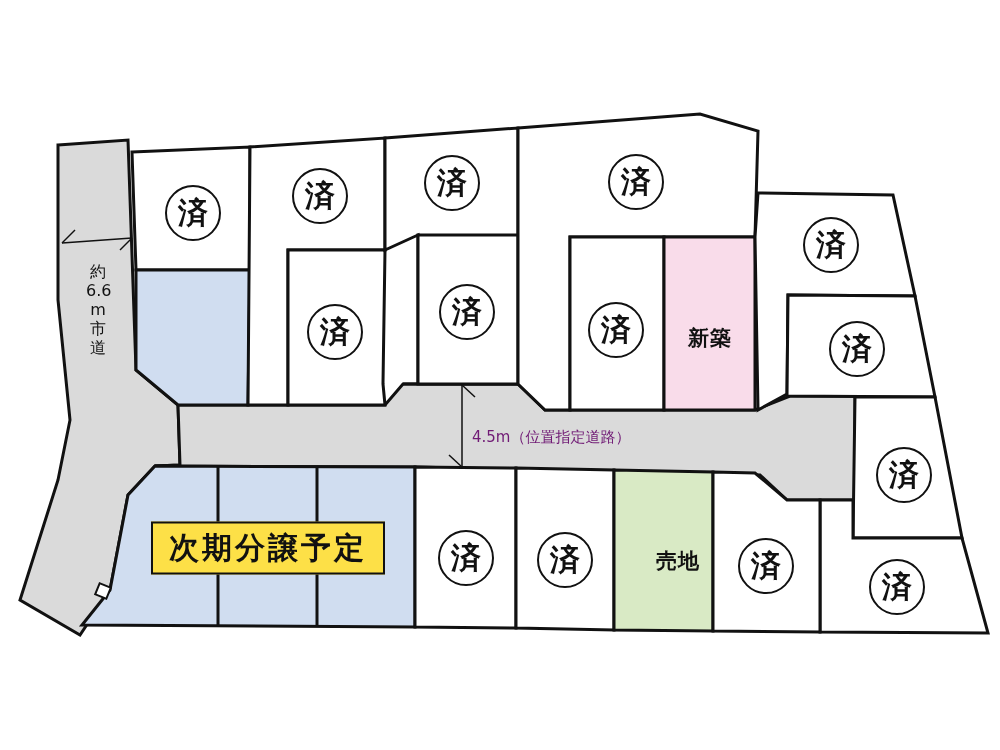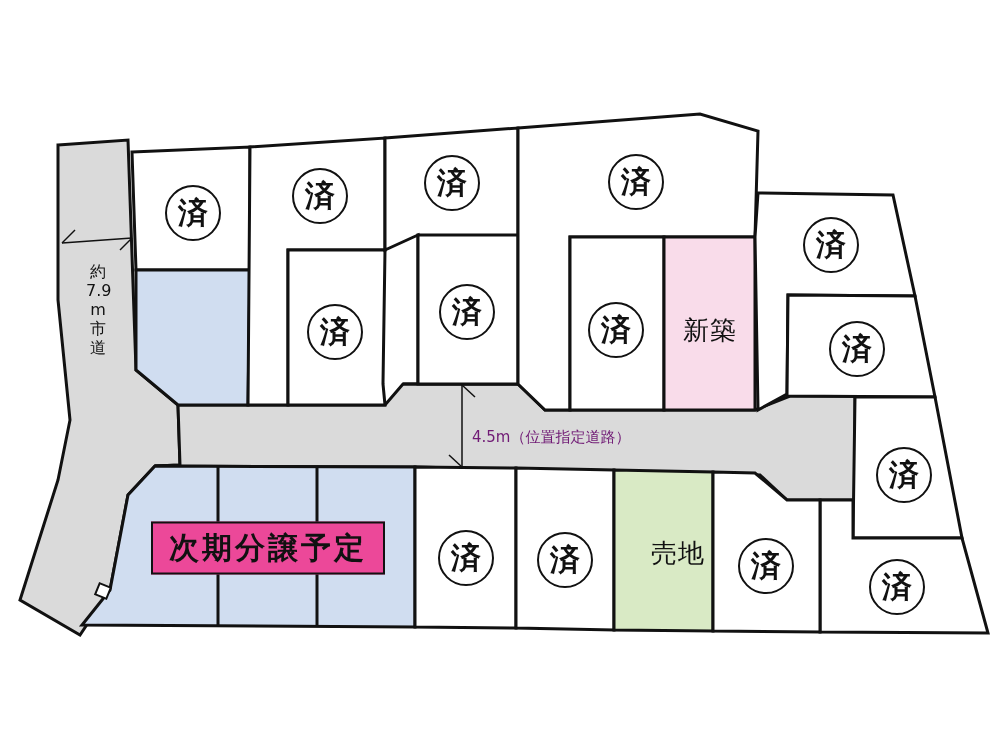--- a/index.html
+++ b/index.html
@@ -3,22 +3,22 @@
 <meta charset="utf-8">
 <style>
   html, body { margin:0; padding:0; background:#ffffff; }
   body { width:1000px; height:750px; position:relative; overflow:hidden; font-family:"DejaVu Sans", sans-serif; }
   #map { position:absolute; left:0; top:0; width:1000px; height:750px; }
   .lot { stroke:#111; stroke-width:3; stroke-linejoin:miter; }
   .road { fill:#dadada; stroke:#111; stroke-width:3; }
   .label { position:absolute; transform:translate(-50%,-50%); color:#111; }
   .sold { width:52px; height:52px; border:2px solid #111; border-radius:50%; background:#fff;
           display:flex; align-items:center; justify-content:center; font-size:30px; font-weight:bold; line-height:1; }
-  .big { font-size:26px; font-weight:normal; white-space:nowrap; letter-spacing:1px; }
-  .future { background:#ec4899; border:2px solid #111; padding:4px 16px; font-size:30px; font-weight:bold; letter-spacing:3px; white-space:nowrap; }
+  .big { font-size:21px; font-weight:bold; white-space:nowrap; letter-spacing:1px;margin-top:8px; }
+  .future { background:#fde047; border:2px solid #111; padding:4px 16px; font-size:30px; font-weight:bold; letter-spacing:3px; white-space:nowrap; }
   .road-text { position:absolute; font-size:15px; color:#701a75; white-space:nowrap; }
   .vert { position:absolute; font-size:16px; color:#111; text-align:center; line-height:19px; width:24px; }
 </style>
 </head>
 <body>
 
 <svg id="map" viewBox="0 0 1000 750" xmlns="http://www.w3.org/2000/svg">
 
   <polygon class="road" points="58,145 128,140 136,370 178,405 180,465 155,466 128,495 110,590 80,635 20,600 58,480 70,420 58,300"></polygon>
 
@@ -52,21 +52,21 @@
   <line x1="62" y1="243" x2="132" y2="238" stroke="#111" stroke-width="1.5"></line>
   <line x1="62" y1="243" x2="75" y2="230" stroke="#111" stroke-width="1.5"></line>
   <line x1="132" y1="238" x2="120" y2="250" stroke="#111" stroke-width="1.5"></line>
   <line x1="462" y1="385" x2="462" y2="467" stroke="#111" stroke-width="1.5"></line>
   <line x1="462" y1="385" x2="475" y2="397" stroke="#111" stroke-width="1.5"></line>
   <line x1="462" y1="467" x2="449" y2="455" stroke="#111" stroke-width="1.5"></line>
 </svg>
 
 <div class="vert" style="left:86px; top:262px;">
   <div>約</div>
-  <div>7.9</div>
+  <div>6.6</div>
   <div>m</div>
   <div>市</div>
   <div>道</div>
 </div>
 <div class="road-text" style="left:472px; top:428px;">4.5m（位置指定道路）</div>
 
 <div class="label sold" style="left:193px; top:213px;">済</div>
 <div class="label sold" style="left:320px; top:196px;">済</div>
 <div class="label sold" style="left:335px; top:332px;">済</div>
 <div class="label sold" style="left:452px; top:183px;">済</div>

